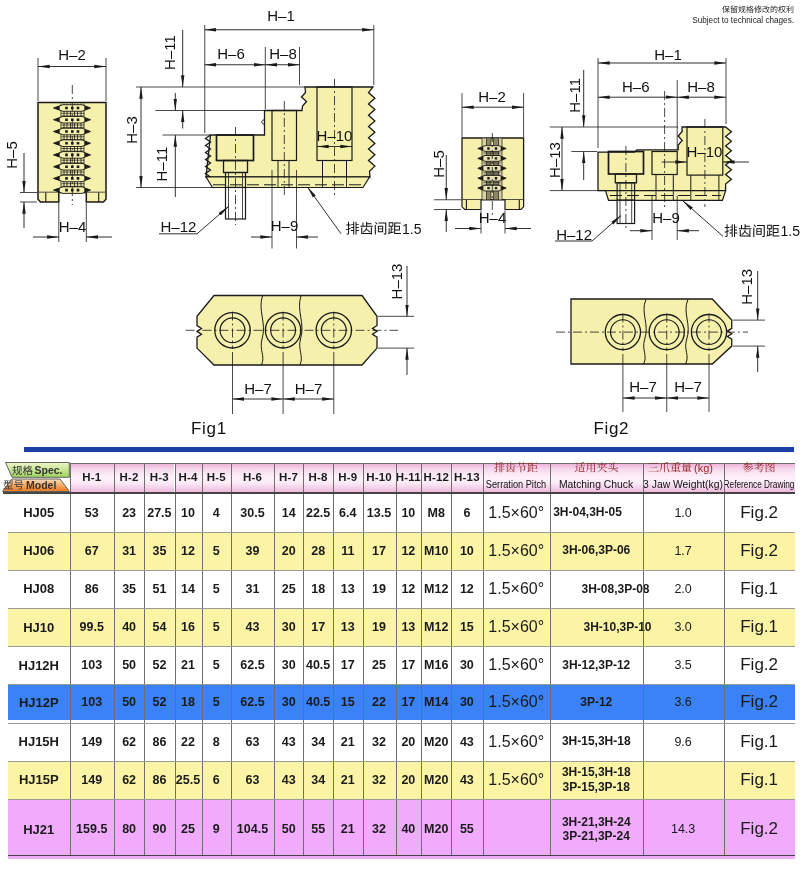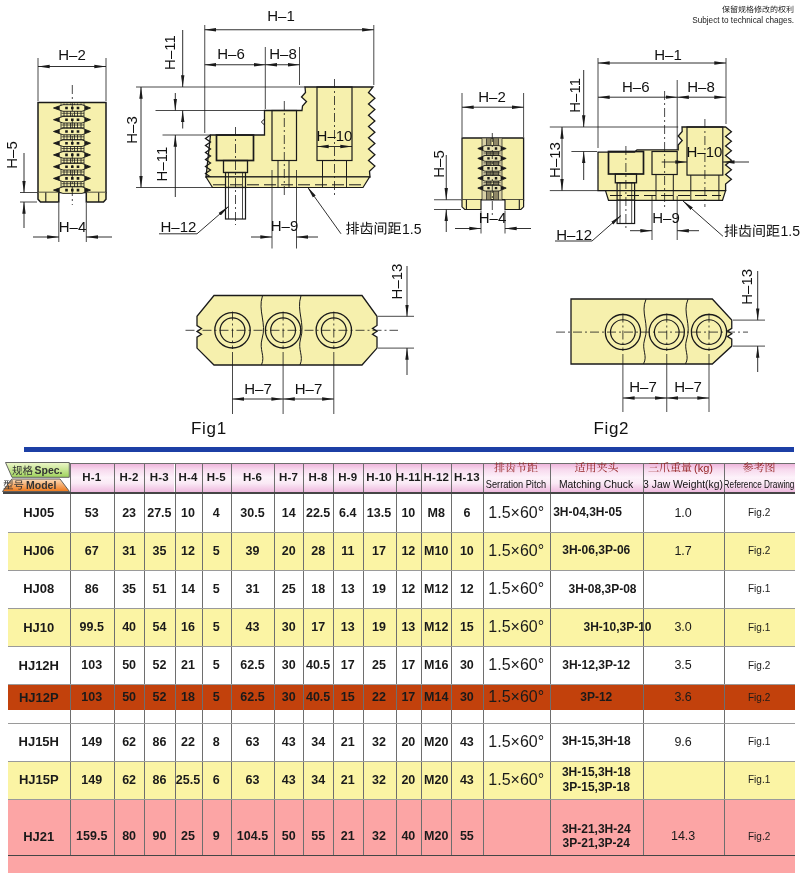--- a/index.html
+++ b/index.html
@@ -6,21 +6,21 @@
 .hc{position:absolute;top:462.5px;height:29px;background:linear-gradient(180deg,#ecaed8 0%,#f7d9ee 22%,#fdf2fa 50%,#fae9f5 70%,#efbadf 100%);display:flex;align-items:center;justify-content:center}
 .ht{font-size:11.5px;font-weight:bold;color:#1c1c1c;letter-spacing:0.2px;white-space:nowrap}
 .he{font-size:11.5px;color:#111;white-space:nowrap;position:absolute;bottom:1.5px;left:50%}
 .trow{position:absolute;left:8px;width:786.5px}
 .trow>div{position:absolute;top:0;height:100%;display:flex;align-items:center;justify-content:center;white-space:nowrap}
 .cm{font-weight:bold;font-size:13px;color:#1a1a1a}
 .cn{font-weight:bold;font-size:12.5px;color:#1a1a1a}
 .cp{font-size:16px;color:#1a1a1a}
 .cc{font-weight:bold;font-size:12px;color:#1a1a1a;text-align:center;line-height:14.5px}
 .cw{font-size:12.5px;color:#1a1a1a}
-.cf{font-size:10px;color:#1a1a1a}
+.cf{font-size:17px;color:#1a1a1a}
 </style></head>
 <body>
 <div id="page">
 
 <div style="position:absolute;left:594px;top:13.5px;width:200px;text-align:right;font-size:9.5px;color:#222;transform:scaleX(0.86);transform-origin:100% 0">Subject to technical chages.</div>
 
 <svg width="800" height="460" viewBox="0 0 800 460" style="position:absolute;left:0;top:0" font-family="'Liberation Sans',sans-serif">
       <defs>
         <marker id="a" orient="auto-start-reverse" markerUnits="userSpaceOnUse" markerWidth="12" markerHeight="4.4" refX="11.7" refY="2.2" viewBox="0 0 12 4.4">
           <path d="M0,0.5 L12,2.2 L0,3.9 Z" fill="#1a1a1a"></path>
@@ -369,21 +369,22 @@
       <div class="cn" style="left:193.5px;width:29.5px">5</div>
       <div class="cn" style="left:223px;width:43px">31</div>
       <div class="cn" style="left:266px;width:29.30000000000001px">25</div>
       <div class="cn" style="left:295.3px;width:29.69999999999999px">18</div>
       <div class="cn" style="left:325px;width:29.5px">13</div>
       <div class="cn" style="left:354.5px;width:33.0px">19</div>
       <div class="cn" style="left:387.5px;width:25.75px">12</div>
       <div class="cn" style="left:413.25px;width:30.0px">M12</div>
       <div class="cn" style="left:443.25px;width:31.25px">12</div>
       <div class="cp" style="left:474.5px;width:67.5px">1.5×60°</div>
-      <div class="cc" style="left:542px;width:105px">3H-08,3P-08</div>
+      <div class="cc" style="left:555px;width:105px">3H-08,3P-08</div>
+      <div class="cw" style="left:634.5px;width:81.25px">2.0</div>
       <div class="cf" style="left:715.75px;width:70.75px">Fig.1</div>
     </div>
     <div class="trow" style="top:608px;height:38px;background:#FBF4A4">
       <div class="cm" style="left:0px;width:61.5px">HJ10</div>
       <div class="cn" style="left:61.5px;width:44.400000000000006px">99.5</div>
       <div class="cn" style="left:105.9px;width:30.400000000000006px">40</div>
       <div class="cn" style="left:136.3px;width:30.19999999999999px">54</div>
       <div class="cn" style="left:166.5px;width:27.0px">16</div>
       <div class="cn" style="left:193.5px;width:29.5px">5</div>
       <div class="cn" style="left:223px;width:43px">43</div>
@@ -412,21 +413,21 @@
       <div class="cn" style="left:325px;width:29.5px">17</div>
       <div class="cn" style="left:354.5px;width:33.0px">25</div>
       <div class="cn" style="left:387.5px;width:25.75px">17</div>
       <div class="cn" style="left:413.25px;width:30.0px">M16</div>
       <div class="cn" style="left:443.25px;width:31.25px">30</div>
       <div class="cp" style="left:474.5px;width:67.5px">1.5×60°</div>
       <div class="cc" style="left:542px;width:92.5px">3H-12,3P-12</div>
       <div class="cw" style="left:634.5px;width:81.25px">3.5</div>
       <div class="cf" style="left:715.75px;width:70.75px">Fig.2</div>
     </div>
-    <div class="trow" style="top:684px;height:26px;background:#c2410c">
+    <div class="trow" style="top:684px;height:36px;background:#3b82f6">
       <div class="cm" style="left:0px;width:61.5px">HJ12P</div>
       <div class="cn" style="left:61.5px;width:44.400000000000006px">103</div>
       <div class="cn" style="left:105.9px;width:30.400000000000006px">50</div>
       <div class="cn" style="left:136.3px;width:30.19999999999999px">52</div>
       <div class="cn" style="left:166.5px;width:27.0px">18</div>
       <div class="cn" style="left:193.5px;width:29.5px">5</div>
       <div class="cn" style="left:223px;width:43px">62.5</div>
       <div class="cn" style="left:266px;width:29.30000000000001px">30</div>
       <div class="cn" style="left:295.3px;width:29.69999999999999px">40.5</div>
       <div class="cn" style="left:325px;width:29.5px">15</div>
@@ -471,21 +472,21 @@
       <div class="cn" style="left:295.3px;width:29.69999999999999px">34</div>
       <div class="cn" style="left:325px;width:29.5px">21</div>
       <div class="cn" style="left:354.5px;width:33.0px">32</div>
       <div class="cn" style="left:387.5px;width:25.75px">20</div>
       <div class="cn" style="left:413.25px;width:30.0px">M20</div>
       <div class="cn" style="left:443.25px;width:31.25px">43</div>
       <div class="cp" style="left:474.5px;width:67.5px">1.5×60°</div>
       <div class="cc" style="left:542px;width:92.5px">3H-15,3H-18<br>3P-15,3P-18</div>
       <div class="cf" style="left:715.75px;width:70.75px">Fig.1</div>
     </div>
-    <div class="trow" style="top:799px;height:74px;background:#fca5a5">
+    <div class="trow" style="top:799px;height:60px;background:#f0abfc">
       <div class="cm" style="left:0px;width:61.5px">HJ21</div>
       <div class="cn" style="left:61.5px;width:44.400000000000006px">159.5</div>
       <div class="cn" style="left:105.9px;width:30.400000000000006px">80</div>
       <div class="cn" style="left:136.3px;width:30.19999999999999px">90</div>
       <div class="cn" style="left:166.5px;width:27.0px">25</div>
       <div class="cn" style="left:193.5px;width:29.5px">9</div>
       <div class="cn" style="left:223px;width:43px">104.5</div>
       <div class="cn" style="left:266px;width:29.30000000000001px">50</div>
       <div class="cn" style="left:295.3px;width:29.69999999999999px">55</div>
       <div class="cn" style="left:325px;width:29.5px">21</div>

